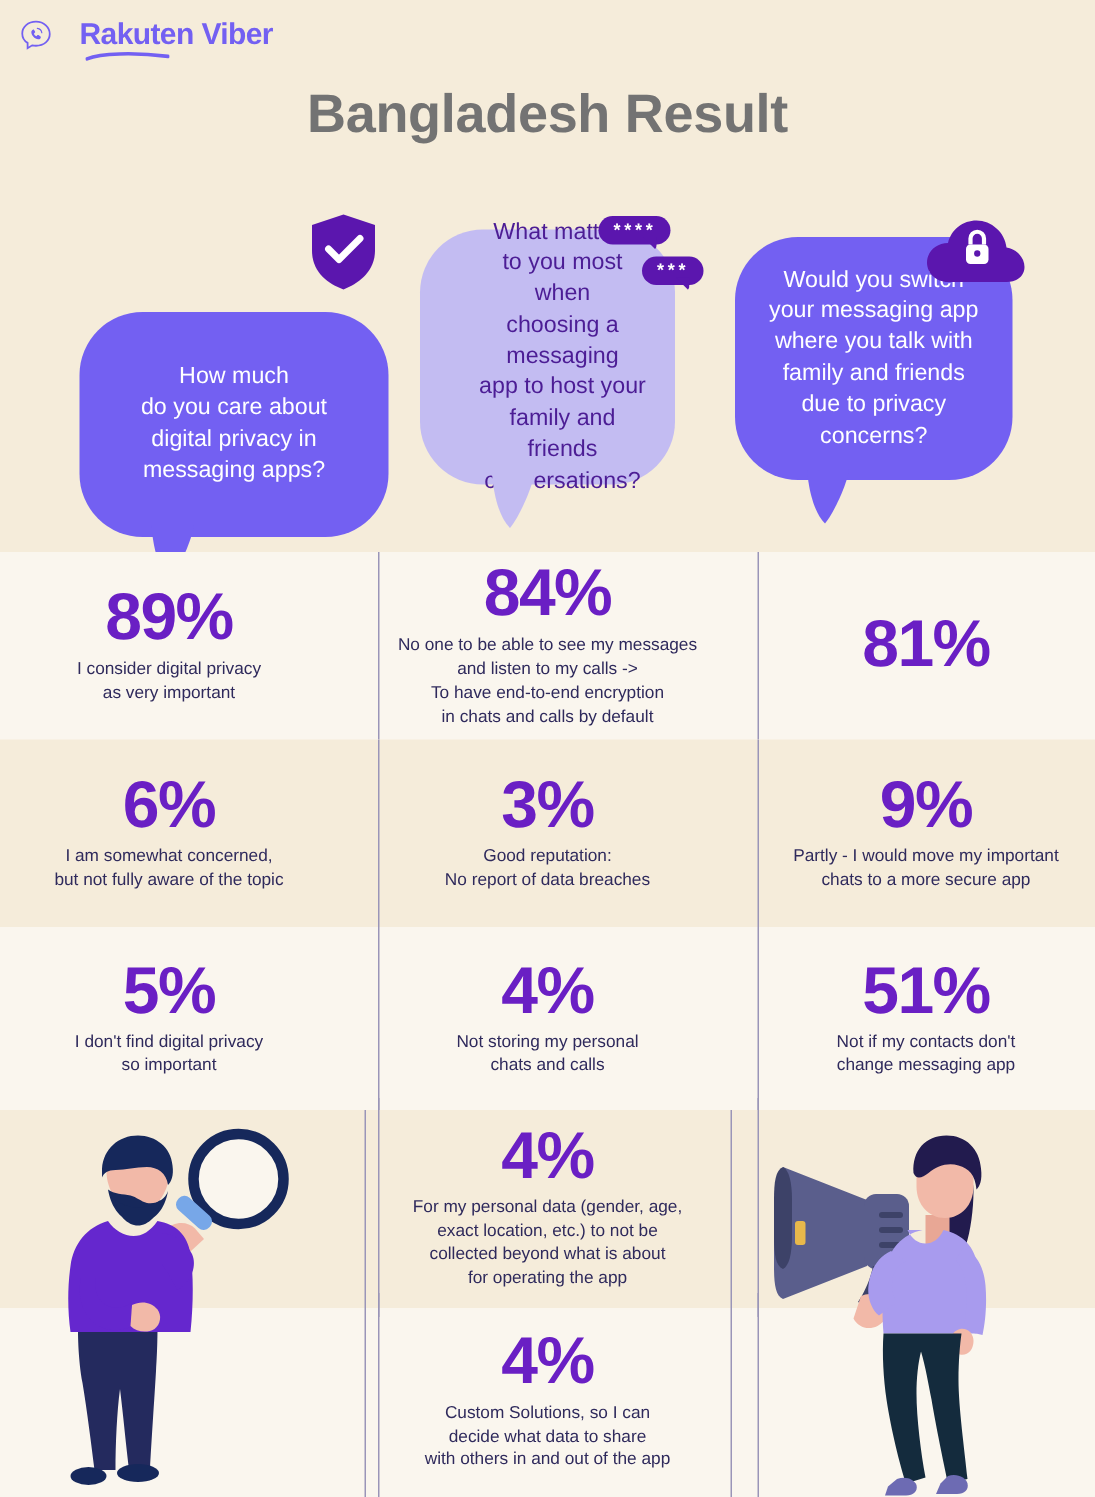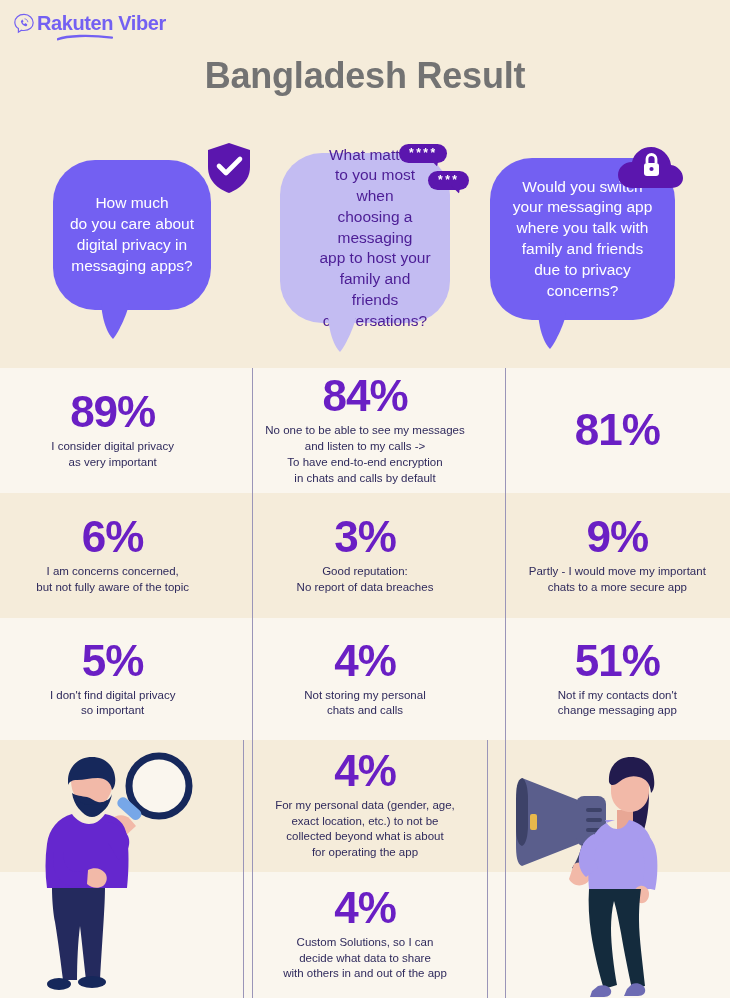--- a/index.html
+++ b/index.html
@@ -17,21 +17,21 @@
   }
 
   
   .header {
     position: absolute; left: 0; top: 0;
     width: 730px; height: 368px;
     background: #F5ECDA;
   }
   .logo {
     position: absolute; left: 13px; top: 12px;
-    display: flex; align-items: center; gap: 2px;
+    display: flex; align-items: center; gap: 18px;
   }
   .logo-icon { width: 22px; height: 22px; display: block; }
   .logo-text {
     position: relative;
     font-size: 20px; font-weight: bold;
     color: #7360F2; letter-spacing: -0.4px;
     font-family: "Liberation Sans", sans-serif;
   }
   .page-title {
     position: absolute; left: 0; top: 55px;
@@ -57,21 +57,21 @@
     position: absolute; bottom: -30px; left: 46px;
     width: 34px; height: 38px;
   }
   .b1 { background: #7360F2; color: #FFFFFF; }
   .b2 { background: #C3BCF2; color: #4C1D95; padding-left: 36px; }
   .b3 { background: #7360F2; color: #FFFFFF; }
 
   .wrap1 { left: 53px; top: 20px; width: 195px; height: 150px; }
   .wrap2 { left: 280px; top: 13px; width: 170px; height: 170px; }
   .wrap3 { left: 490px; top: 18px; width: 185px; height: 162px; }
-  .wrap1 .bubble { width: 158px; height: 150px; }
+  .wrap1 .bubble { width: 206px; height: 150px; margin-top: 48px; }
   .wrap2 .bubble { width: 170px; height: 170px; }
   .wrap3 .bubble { width: 185px; height: 162px; }
 
   .badge { position: absolute; }
   .badge-shield { right: -4px; top: -18px; width: 46px; height: 52px; }
   .badge-cloud { right: -10px; top: -18px; width: 70px; height: 52px; }
   .dots-badge {
     position: absolute;
     background: #5B16AE; color: #FFFFFF;
     border-radius: 11px;
@@ -242,21 +242,21 @@
 in chats and calls by default</div>
       </div>
       <div class="cell divider-left">
         <div class="pct">81%</div>
       </div>
     </div>
 
     <div class="row dark r2">
       <div class="cell">
         <div class="pct">6%</div>
-        <div class="caption">I am concerns concerned,
+        <div class="caption">I am somewhat concerned,
 but not fully aware of the topic</div>
       </div>
       <div class="cell divider-left">
         <div class="pct">3%</div>
         <div class="caption">Good reputation:
 No report of data breaches</div>
       </div>
       <div class="cell divider-left">
         <div class="pct">9%</div>
         <div class="caption">Partly - I would move my important

